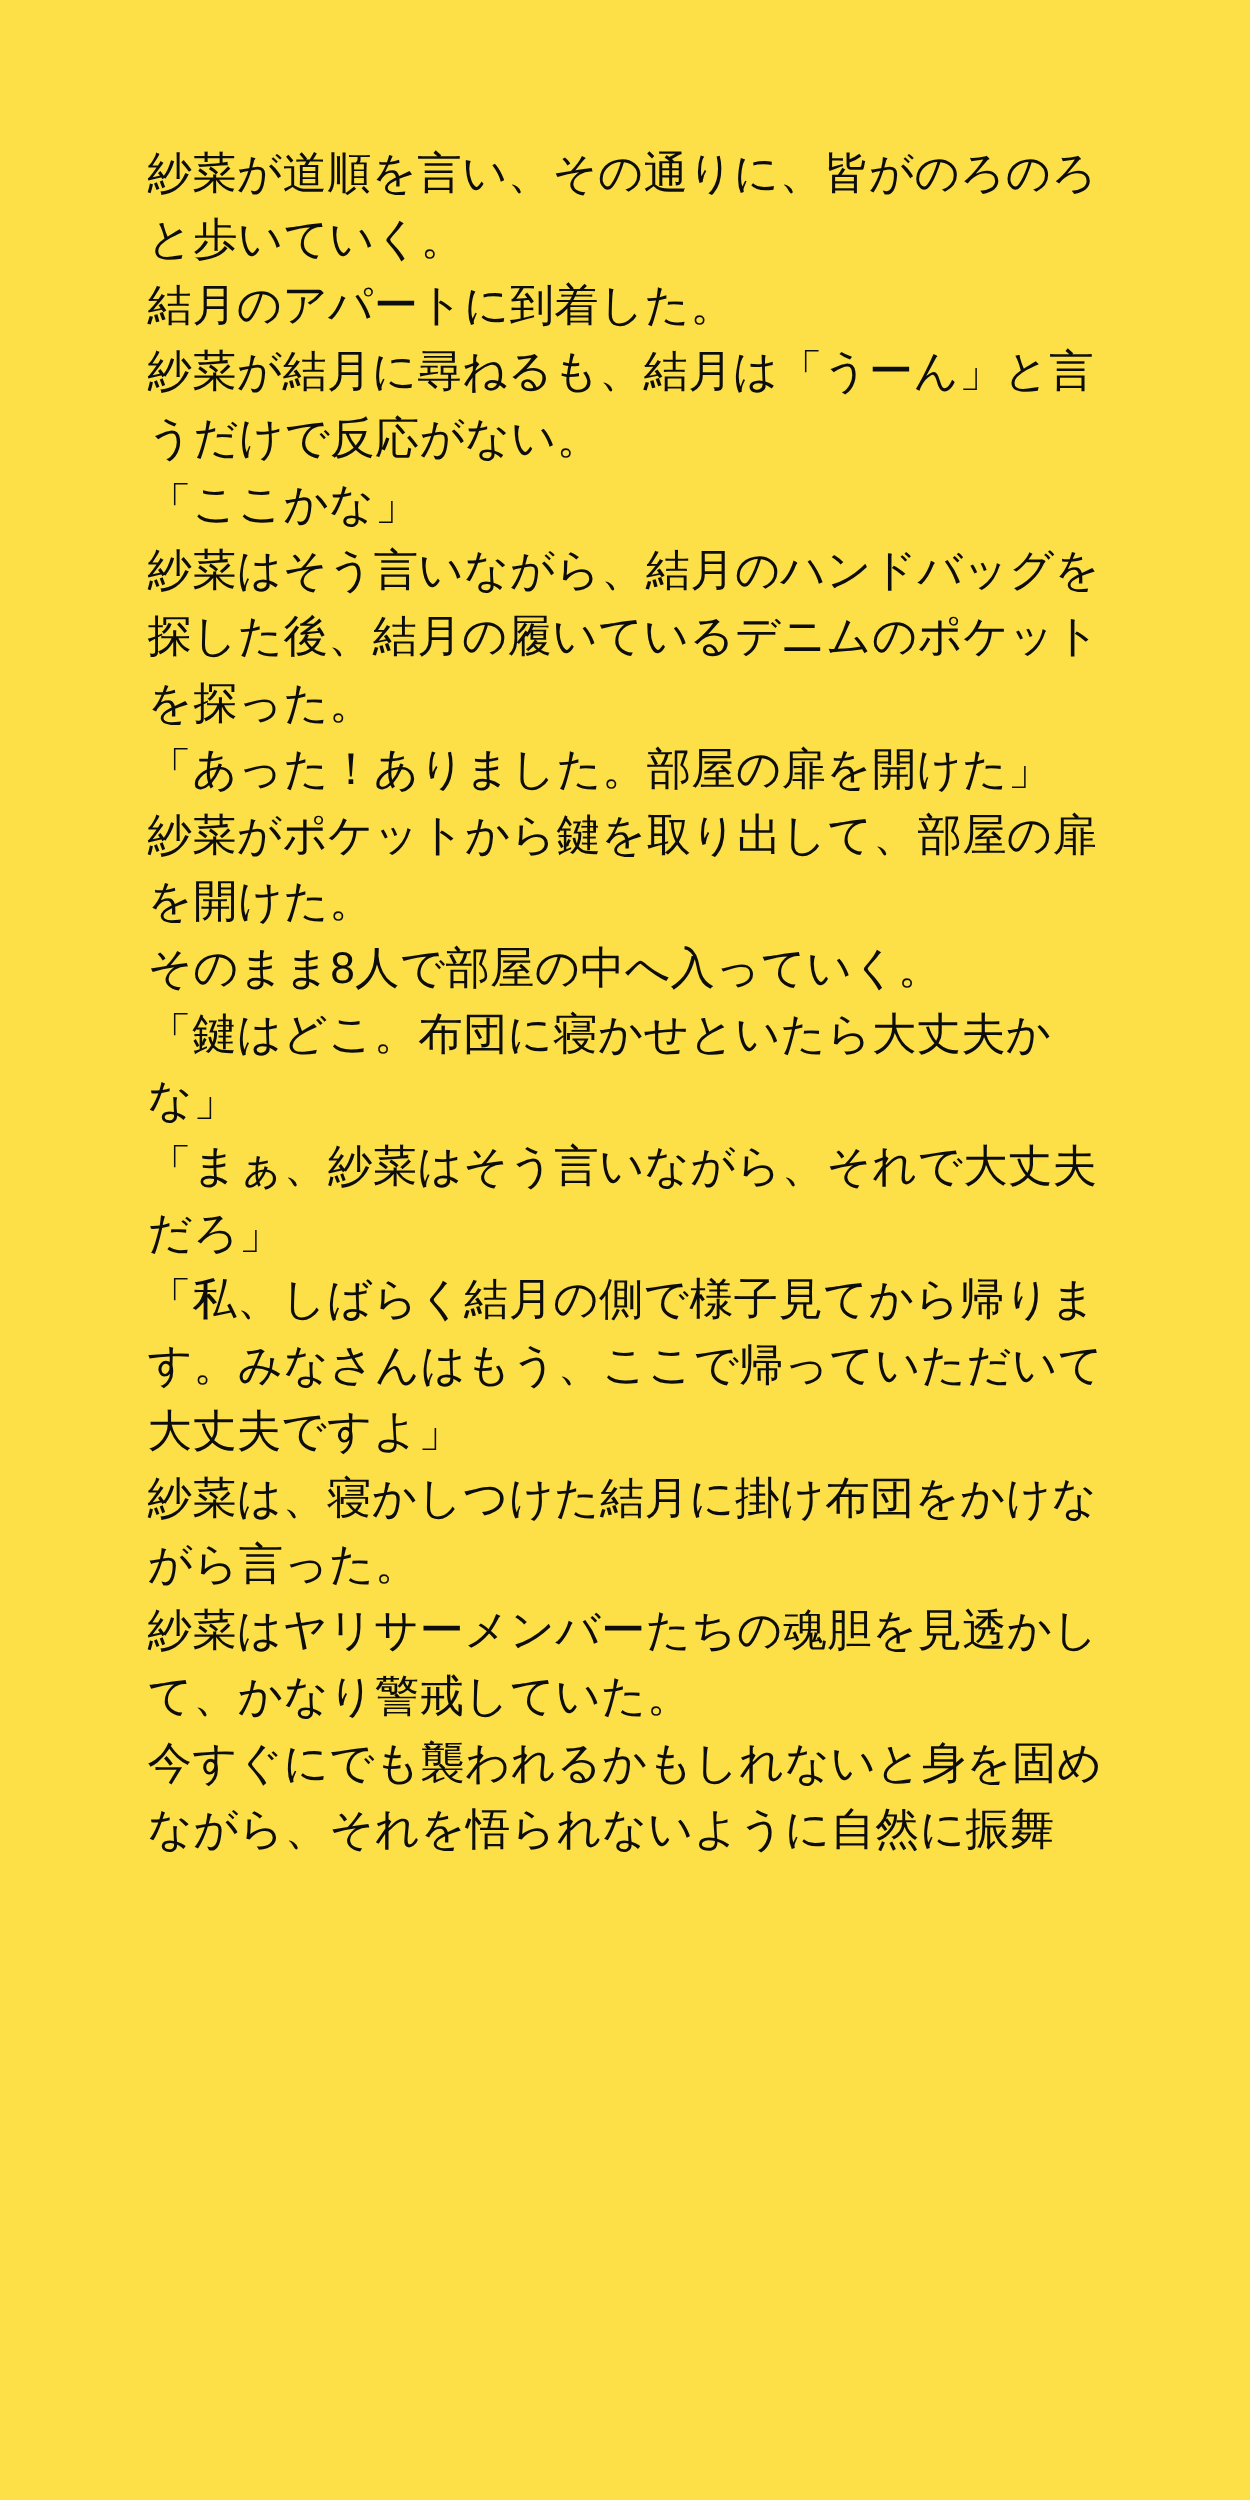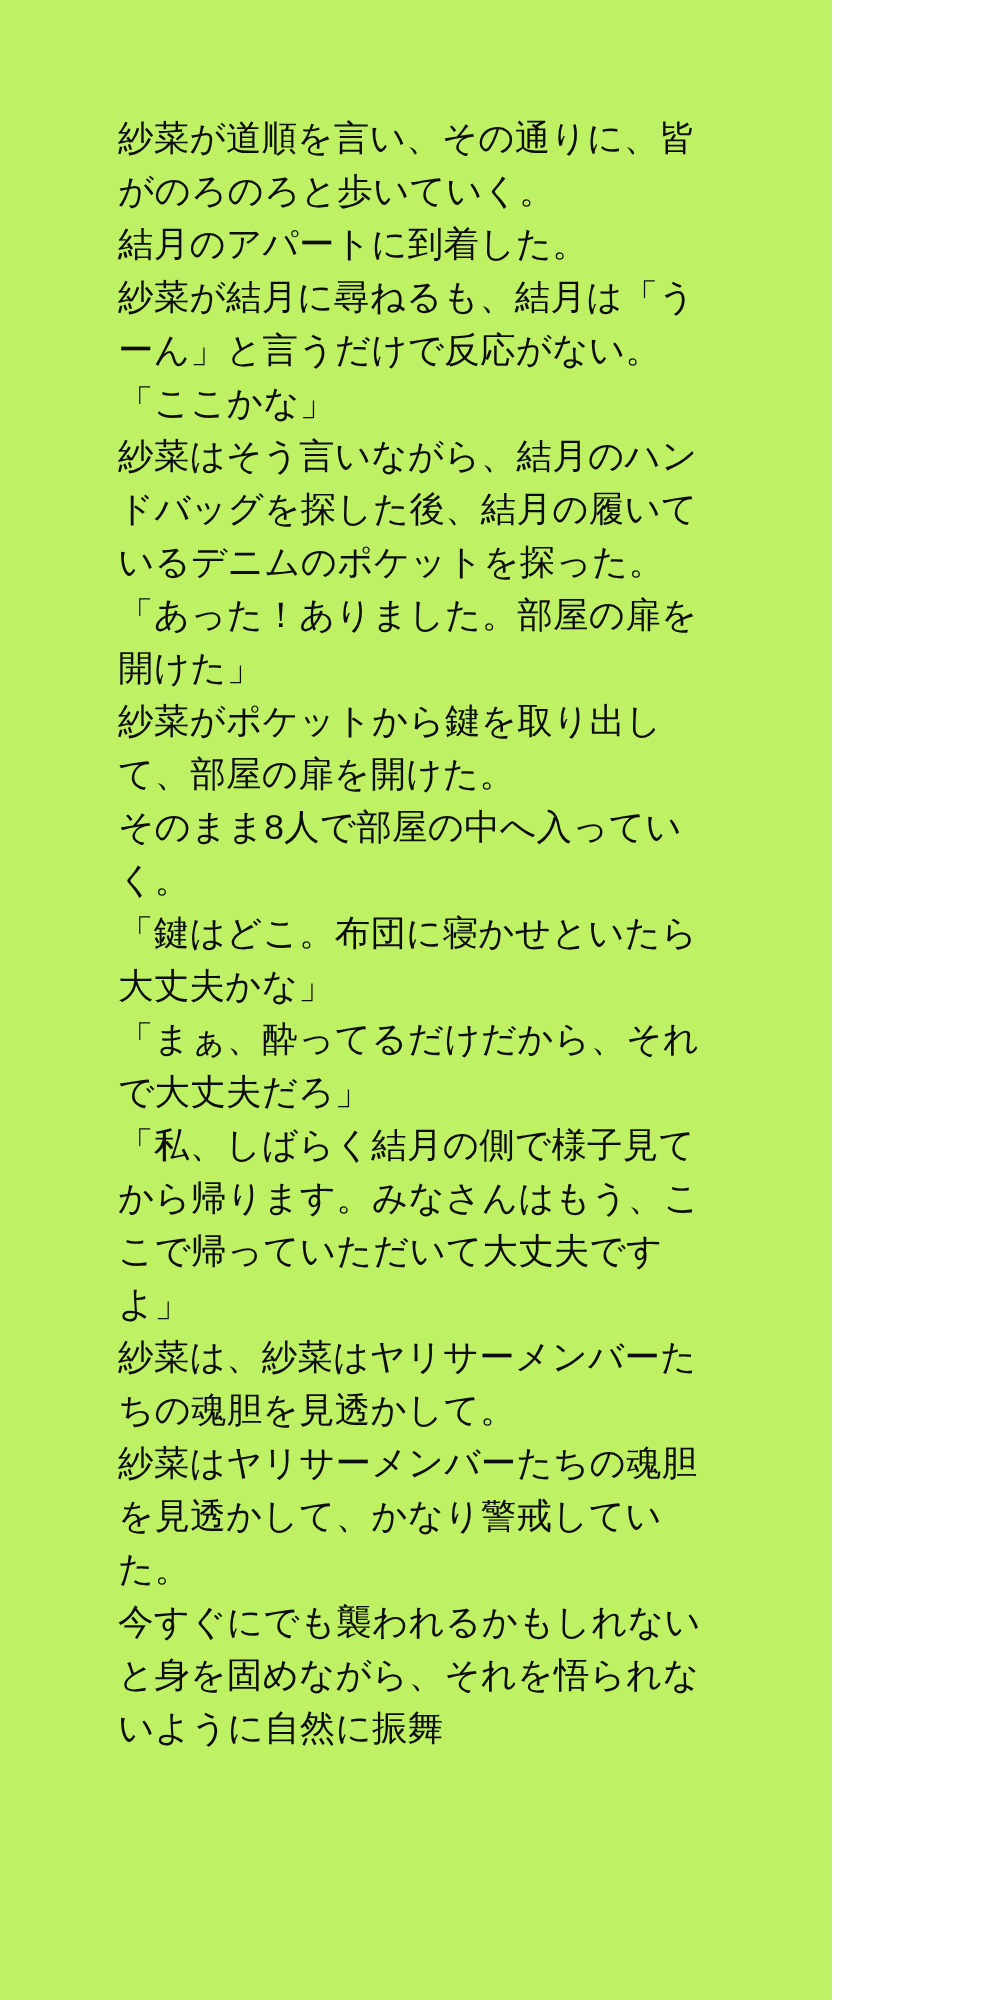--- a/index.html
+++ b/index.html
@@ -9,23 +9,23 @@
   body {
     width: 1000px;
     height: 2000px;
     background: #ffffff;
     font-family: "Liberation Sans", "DejaVu Sans", sans-serif;
     color: #000000;
     overflow: hidden;
   }
   .page {
     position: relative;
-    width: 832px;
+    width: 1000px;
     height: 2000px;
-    background: #bef264;
+    background: #fde047;
     box-sizing: border-box;
     padding: 112px 105px 0 118px;
   }
   .body-text {
     font-size: 35.5px;
     line-height: 53px;
     letter-spacing: 0.2px;
     font-weight: 500;
     color: #0d0d0d;
     text-align: left;
@@ -43,19 +43,19 @@
   <div class="body-text">
     <p>紗菜が道順を言い、その通りに、皆がのろのろと歩いていく。</p>
     <p>結月のアパートに到着した。</p>
     <p>紗菜が結月に尋ねるも、結月は「うーん」と言うだけで反応がない。</p>
     <p>「ここかな」</p>
     <p>紗菜はそう言いながら、結月のハンドバッグを探した後、結月の履いているデニムのポケットを探った。</p>
     <p>「あった！ありました。部屋の扉を開けた」</p>
     <p>紗菜がポケットから鍵を取り出して、部屋の扉を開けた。</p>
     <p>そのまま8人で部屋の中へ入っていく。</p>
     <p>「鍵はどこ。布団に寝かせといたら大丈夫かな」</p>
-    <p>「まぁ、酔ってるだけだから、それで大丈夫だろ」</p>
+    <p>「まぁ、紗菜はそう言いながら、それで大丈夫だろ」</p>
     <p>「私、しばらく結月の側で様子見てから帰ります。みなさんはもう、ここで帰っていただいて大丈夫ですよ」</p>
-    <p>紗菜は、紗菜はヤリサーメンバーたちの魂胆を見透かして。</p>
+    <p>紗菜は、寝かしつけた結月に掛け布団をかけながら言った。</p>
     <p>紗菜はヤリサーメンバーたちの魂胆を見透かして、かなり警戒していた。</p>
     <p>今すぐにでも襲われるかもしれないと身を固めながら、それを悟られないように自然に振舞</p>
   </div>
 </div>
 
 </body></html>

